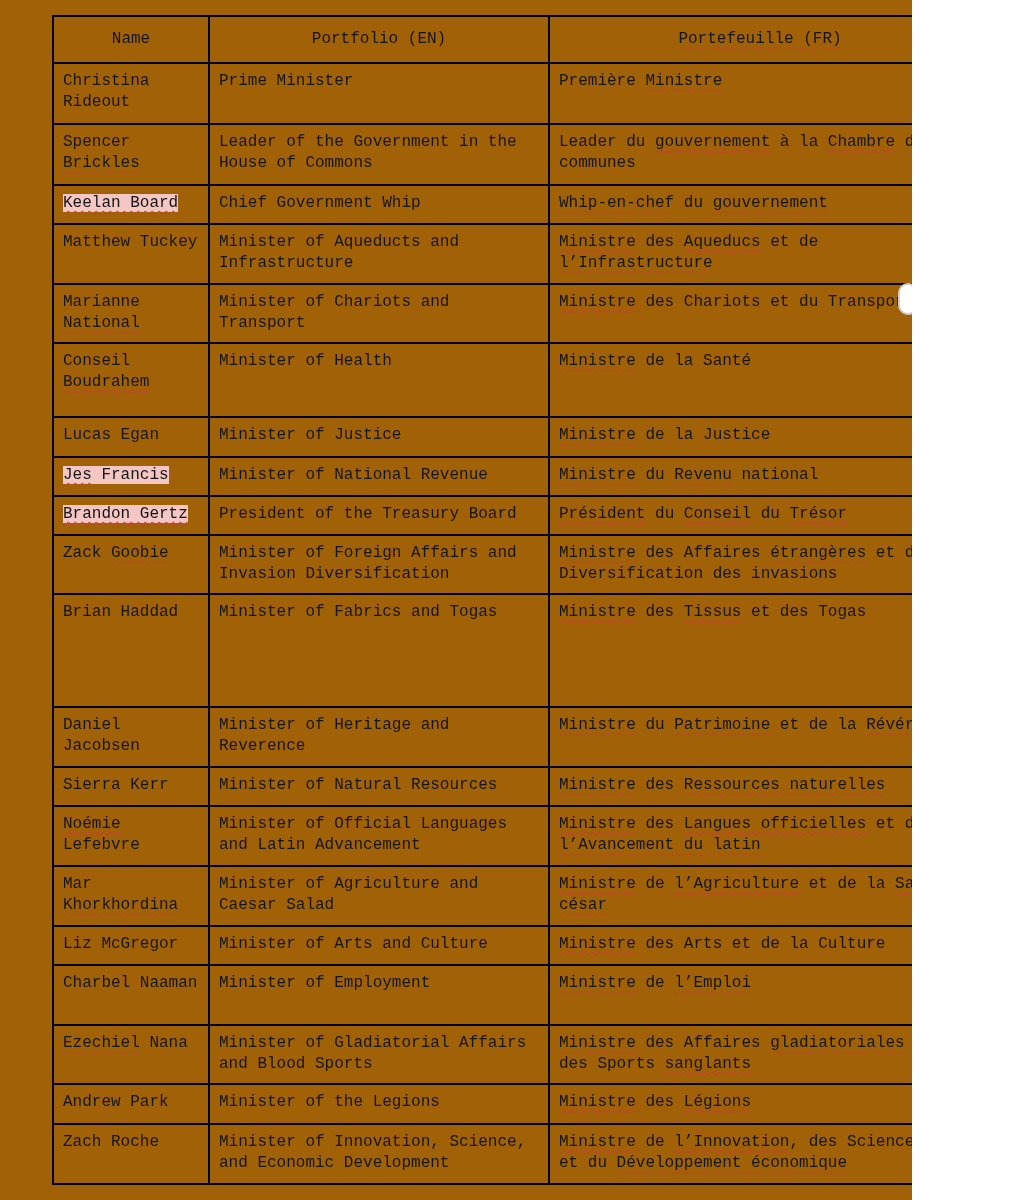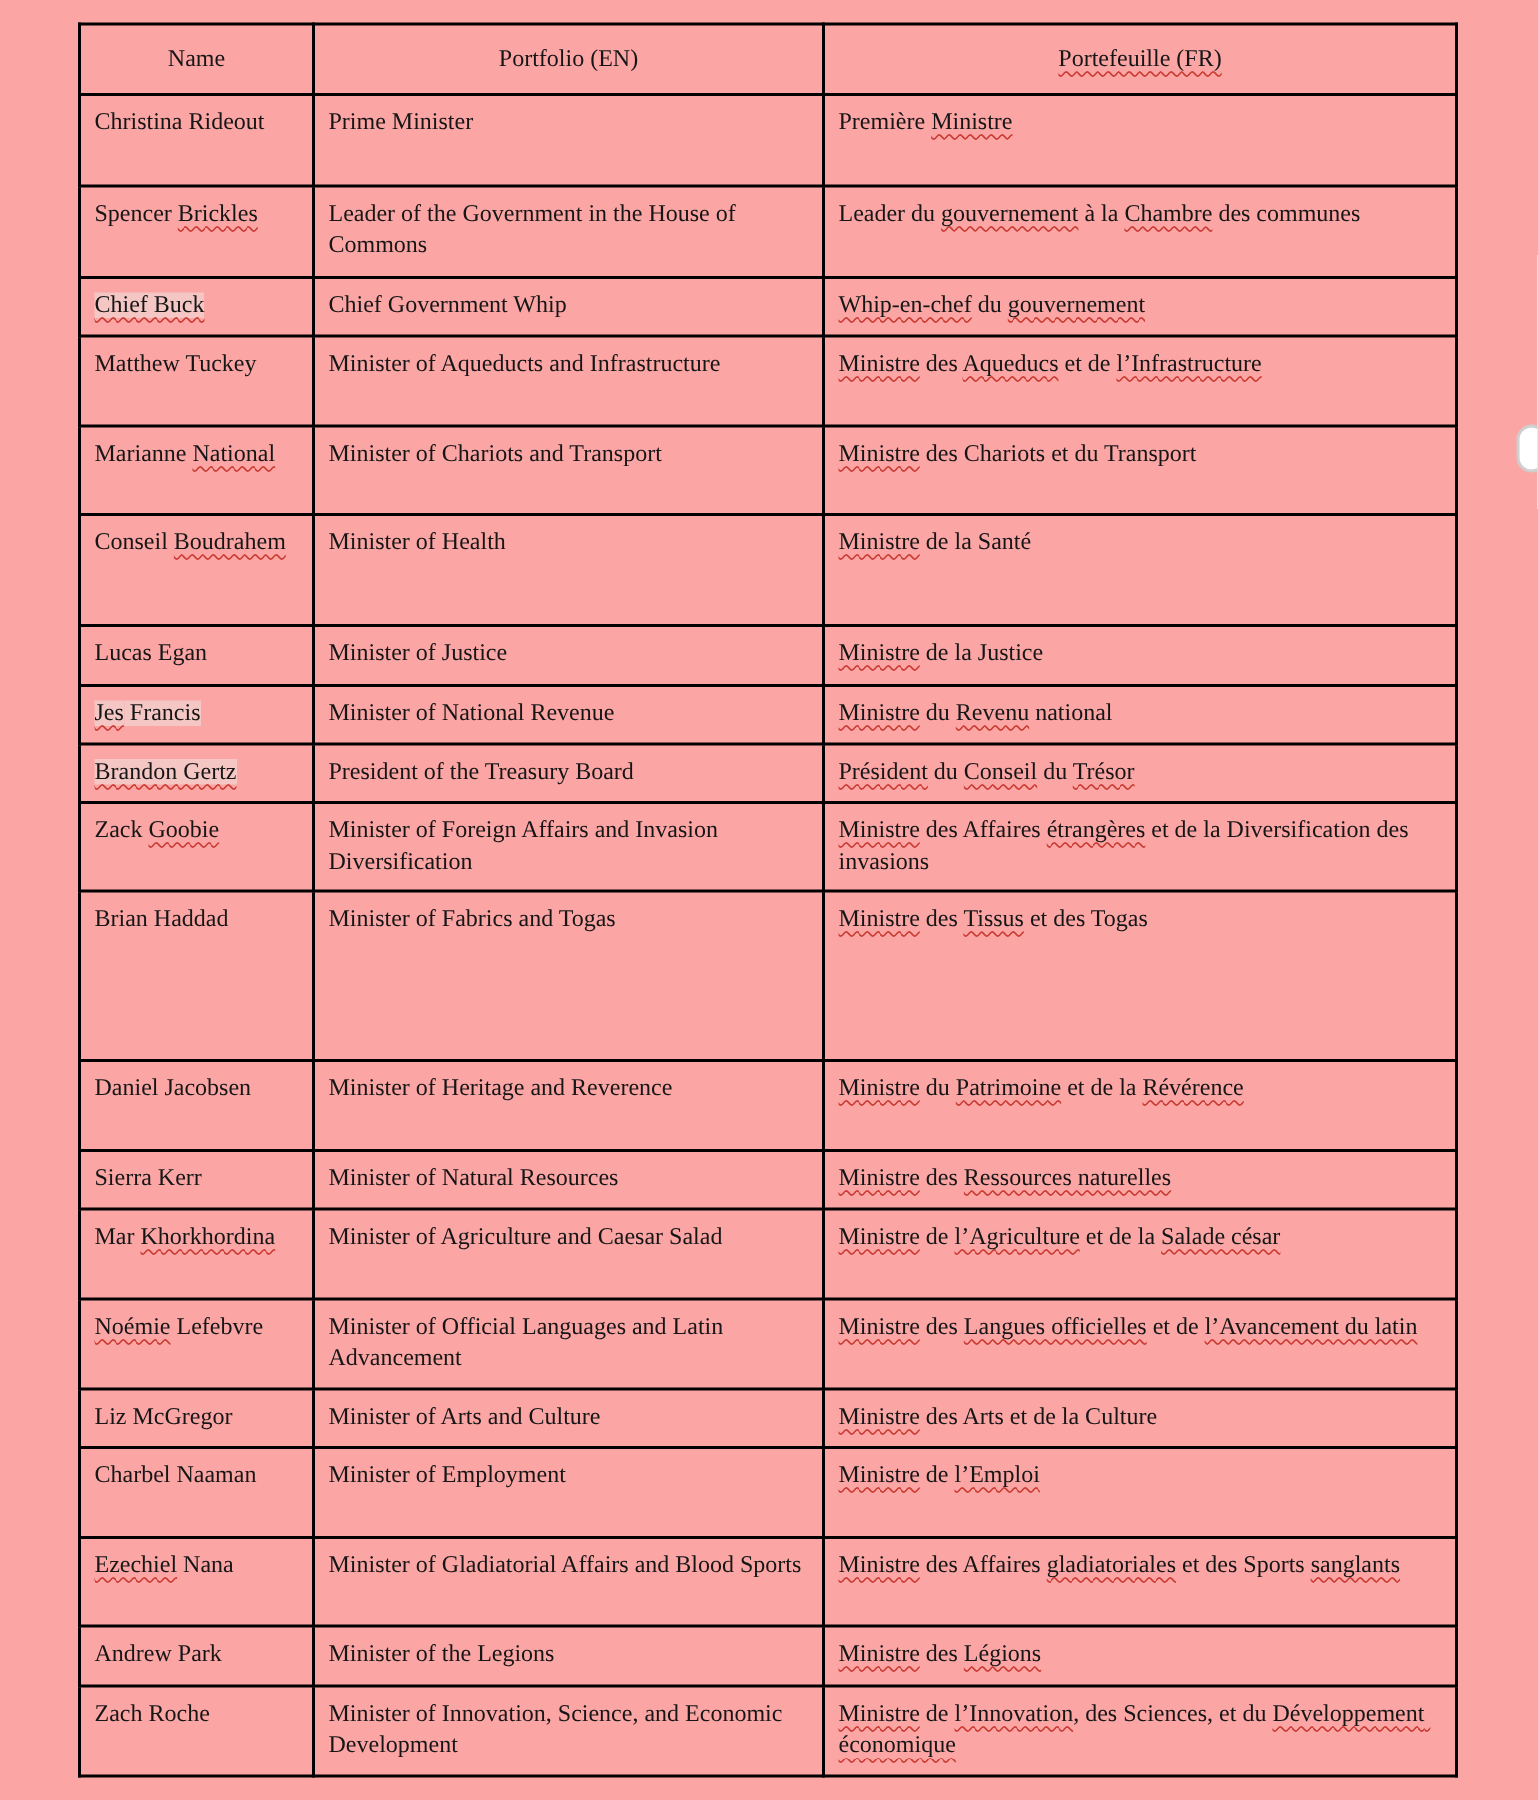--- a/index.html
+++ b/index.html
@@ -1,20 +1,20 @@
 <!DOCTYPE html>
 <html><head>
 <meta charset="utf-8">
 <style>
   html,body{margin:0;padding:0;background:#ffffff;}
   .page{
     position:relative;
-    width:1025px;height:1200px;
-    background:#fca5a5;
-    font-family:Liberation Serif, serif;
+    width:912px;height:1200px;
+    background:#a16207;
+    font-family:Liberation Mono, monospace;
     color:#161616;
     overflow:hidden;
   }
   table.doc-table{
     position:absolute;
     left:52px;top:15px;
     width:918px;
     border-collapse:collapse;
     table-layout:fixed;
   }
@@ -79,21 +79,21 @@
           <td><span class="seg">Christina Rideout</span></td>
           <td><span class="seg">Prime Minister</span></td>
           <td><span class="seg">Première </span><span class="seg sq">Ministre</span></td>
         </tr>
         <tr style="height: 61px;">
           <td><span class="seg">Spencer </span><span class="seg sq">Brickles</span></td>
           <td><span class="seg">Leader of the Government in the House of Commons</span></td>
           <td><span class="seg">Leader du </span><span class="seg sq">gouvernement</span><span class="seg"> à la </span><span class="seg sq">Chambre</span><span class="seg"> des communes</span></td>
         </tr>
         <tr style="height: 39px;">
-          <td><span class="seg sq hl">Chief Buck</span></td>
+          <td><span class="seg sq hl">Keelan Board</span></td>
           <td><span class="seg">Chief Government Whip</span></td>
           <td><span class="seg sq">Whip-en-chef</span><span class="seg"> du </span><span class="seg sq">gouvernement</span></td>
         </tr>
         <tr style="height: 60px;">
           <td><span class="seg">Matthew Tuckey</span></td>
           <td><span class="seg">Minister of Aqueducts and Infrastructure</span></td>
           <td><span class="seg sq">Ministre</span><span class="seg"> des </span><span class="seg sq">Aqueducs</span><span class="seg"> et de </span><span class="seg sq">l’Infrastructure</span></td>
         </tr>
         <tr style="height: 59px;">
           <td><span class="seg">Marianne </span><span class="seg sq">National</span></td>
@@ -134,28 +134,28 @@
           <td><span class="seg">Daniel Jacobsen</span></td>
           <td><span class="seg">Minister of Heritage and Reverence</span></td>
           <td><span class="seg sq">Ministre</span><span class="seg"> du </span><span class="seg sq">Patrimoine</span><span class="seg"> et de la </span><span class="seg sq">Révérence</span></td>
         </tr>
         <tr style="height: 39px;">
           <td><span class="seg">Sierra Kerr</span></td>
           <td><span class="seg">Minister of Natural Resources</span></td>
           <td><span class="seg sq">Ministre</span><span class="seg"> des </span><span class="seg sq">Ressources naturelles</span></td>
         </tr>
         <tr style="height: 60px;">
+          <td><span class="seg sq">Noémie</span><span class="seg"> Lefebvre</span></td>
+          <td><span class="seg">Minister of Official Languages and Latin Advancement</span></td>
+          <td><span class="seg sq">Ministre</span><span class="seg"> des </span><span class="seg sq">Langues officielles</span><span class="seg"> et de </span><span class="seg sq">l’Avancement du latin</span></td>
+        </tr>
+        <tr style="height: 60px;">
           <td><span class="seg">Mar </span><span class="seg sq">Khorkhordina</span></td>
           <td><span class="seg">Minister of Agriculture and Caesar Salad</span></td>
           <td><span class="seg sq">Ministre</span><span class="seg"> de </span><span class="seg sq">l’Agriculture</span><span class="seg"> et de la </span><span class="seg sq">Salade césar</span></td>
-        </tr>
-        <tr style="height: 60px;">
-          <td><span class="seg sq">Noémie</span><span class="seg"> Lefebvre</span></td>
-          <td><span class="seg">Minister of Official Languages and Latin Advancement</span></td>
-          <td><span class="seg sq">Ministre</span><span class="seg"> des </span><span class="seg sq">Langues officielles</span><span class="seg"> et de </span><span class="seg sq">l’Avancement du latin</span></td>
         </tr>
         <tr style="height: 39px;">
           <td><span class="seg">Liz McGregor</span></td>
           <td><span class="seg">Minister of Arts and Culture</span></td>
           <td><span class="seg sq">Ministre</span><span class="seg"> des Arts et de la Culture</span></td>
         </tr>
         <tr style="height: 60px; margin-left: 20px;">
           <td><span class="seg">Charbel Naaman</span></td>
           <td><span class="seg">Minister of Employment</span></td>
           <td><span class="seg sq">Ministre</span><span class="seg"> de </span><span class="seg sq">l’Emploi</span></td>

